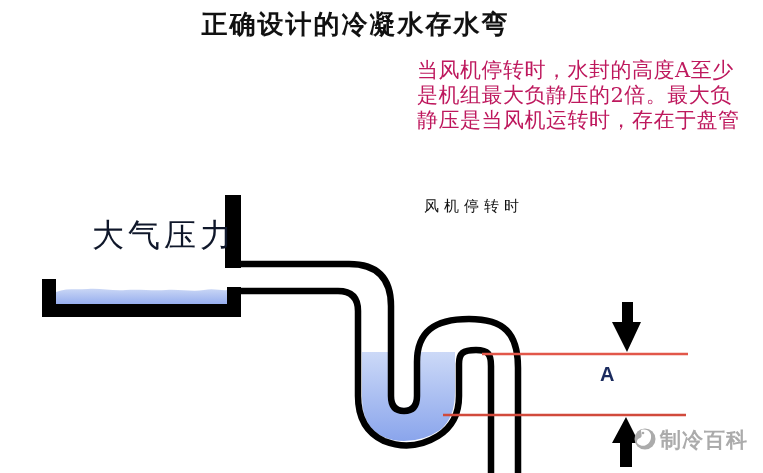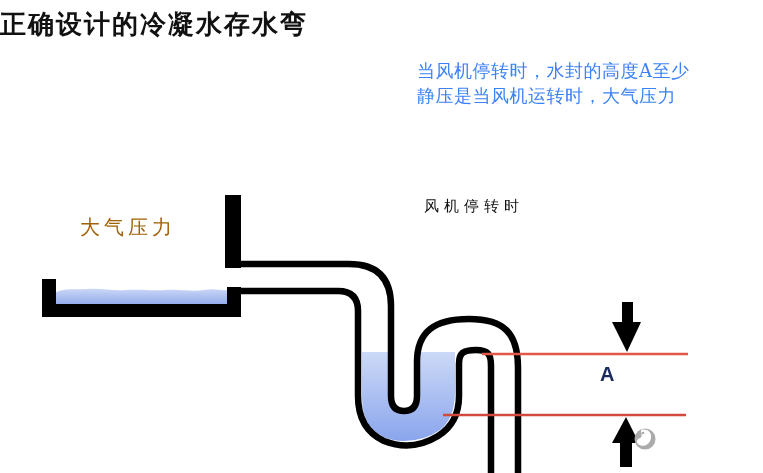--- a/index.html
+++ b/index.html
@@ -2,33 +2,33 @@
 <html><head>
 <meta charset="utf-8">
 <style>
   html,body{margin:0;padding:0;background:#fff;}
   #canvas{
     position:relative;width:763px;height:473px;background:#ffffff;overflow:hidden;
     font-family:"DejaVu Serif", serif;
   }
   .abs{position:absolute;}
   #title{
-    left:0;top:7px;width:711px;
+    left:0;top:7px;width:711px;text-align:center;
     font-size:26px;letter-spacing:2px;color:#111;font-weight:600;
   }
   #description{
     left:417px;top:58px;width:344px;
-    font-size:18px;line-height:25px;color:#3b82f6;letter-spacing:0.5px;
+    font-size:21px;line-height:25px;color:#be185d;letter-spacing:0.5px;
   }
   .desc-line{white-space:nowrap;}
   #label-fan-stopped{
     left:424px;top:197px;font-size:15px;letter-spacing:5px;color:#111;
   }
   #label-atmospheric{
-    left:80px;top:214px;font-size:20px;letter-spacing:4px;color:#a16207;
+    left:92px;top:214px;font-size:32px;letter-spacing:4px;color:#0f172a;
   }
   #label-pan{
     left:89px;top:333px;font-size:22px;letter-spacing:3px;color:#111;
   }
   #label-a{
     left:600px;top:363px;font-size:20px;font-weight:bold;
     font-family:"Liberation Sans", sans-serif;
   }
   #watermark-text{
     left:660px;top:426px;font-size:21px;font-weight:600;letter-spacing:1px;
@@ -84,23 +84,25 @@
       <path d="M641,430 C648,428 652,433 651,438 C650,445 643,448 638,444
                C636,442 637,439 640,438 C643,437 641,433 641,430 Z" fill="#ffffff"></path>
       <circle cx="643" cy="433" r="1.3" fill="#ababab"></circle>
     </g>
   </svg>
 
   <div id="title" class="abs">正确设计的冷凝水存水弯</div>
 
   <div id="description" class="abs">
     <div class="desc-line">当风机停转时，水封的高度A至少</div>
-    <div class="desc-line">静压是当风机运转时，大气压力</div>
+    <div class="desc-line">是机组最大负静压的2倍。最大负</div>
+    <div class="desc-line">静压是当风机运转时，存在于盘管</div>
   </div>
 
   <div id="label-fan-stopped" class="abs">风机停转时</div>
 
   <div id="label-atmospheric" class="abs">大气压力</div>
 
 
   <div id="label-a" class="abs" style="color: rgb(27, 43, 94);">A</div>
 
+  <div id="watermark-text" class="abs" style="color: rgb(171, 171, 171);">制冷百科</div>
 </div>
 
 </body></html>

